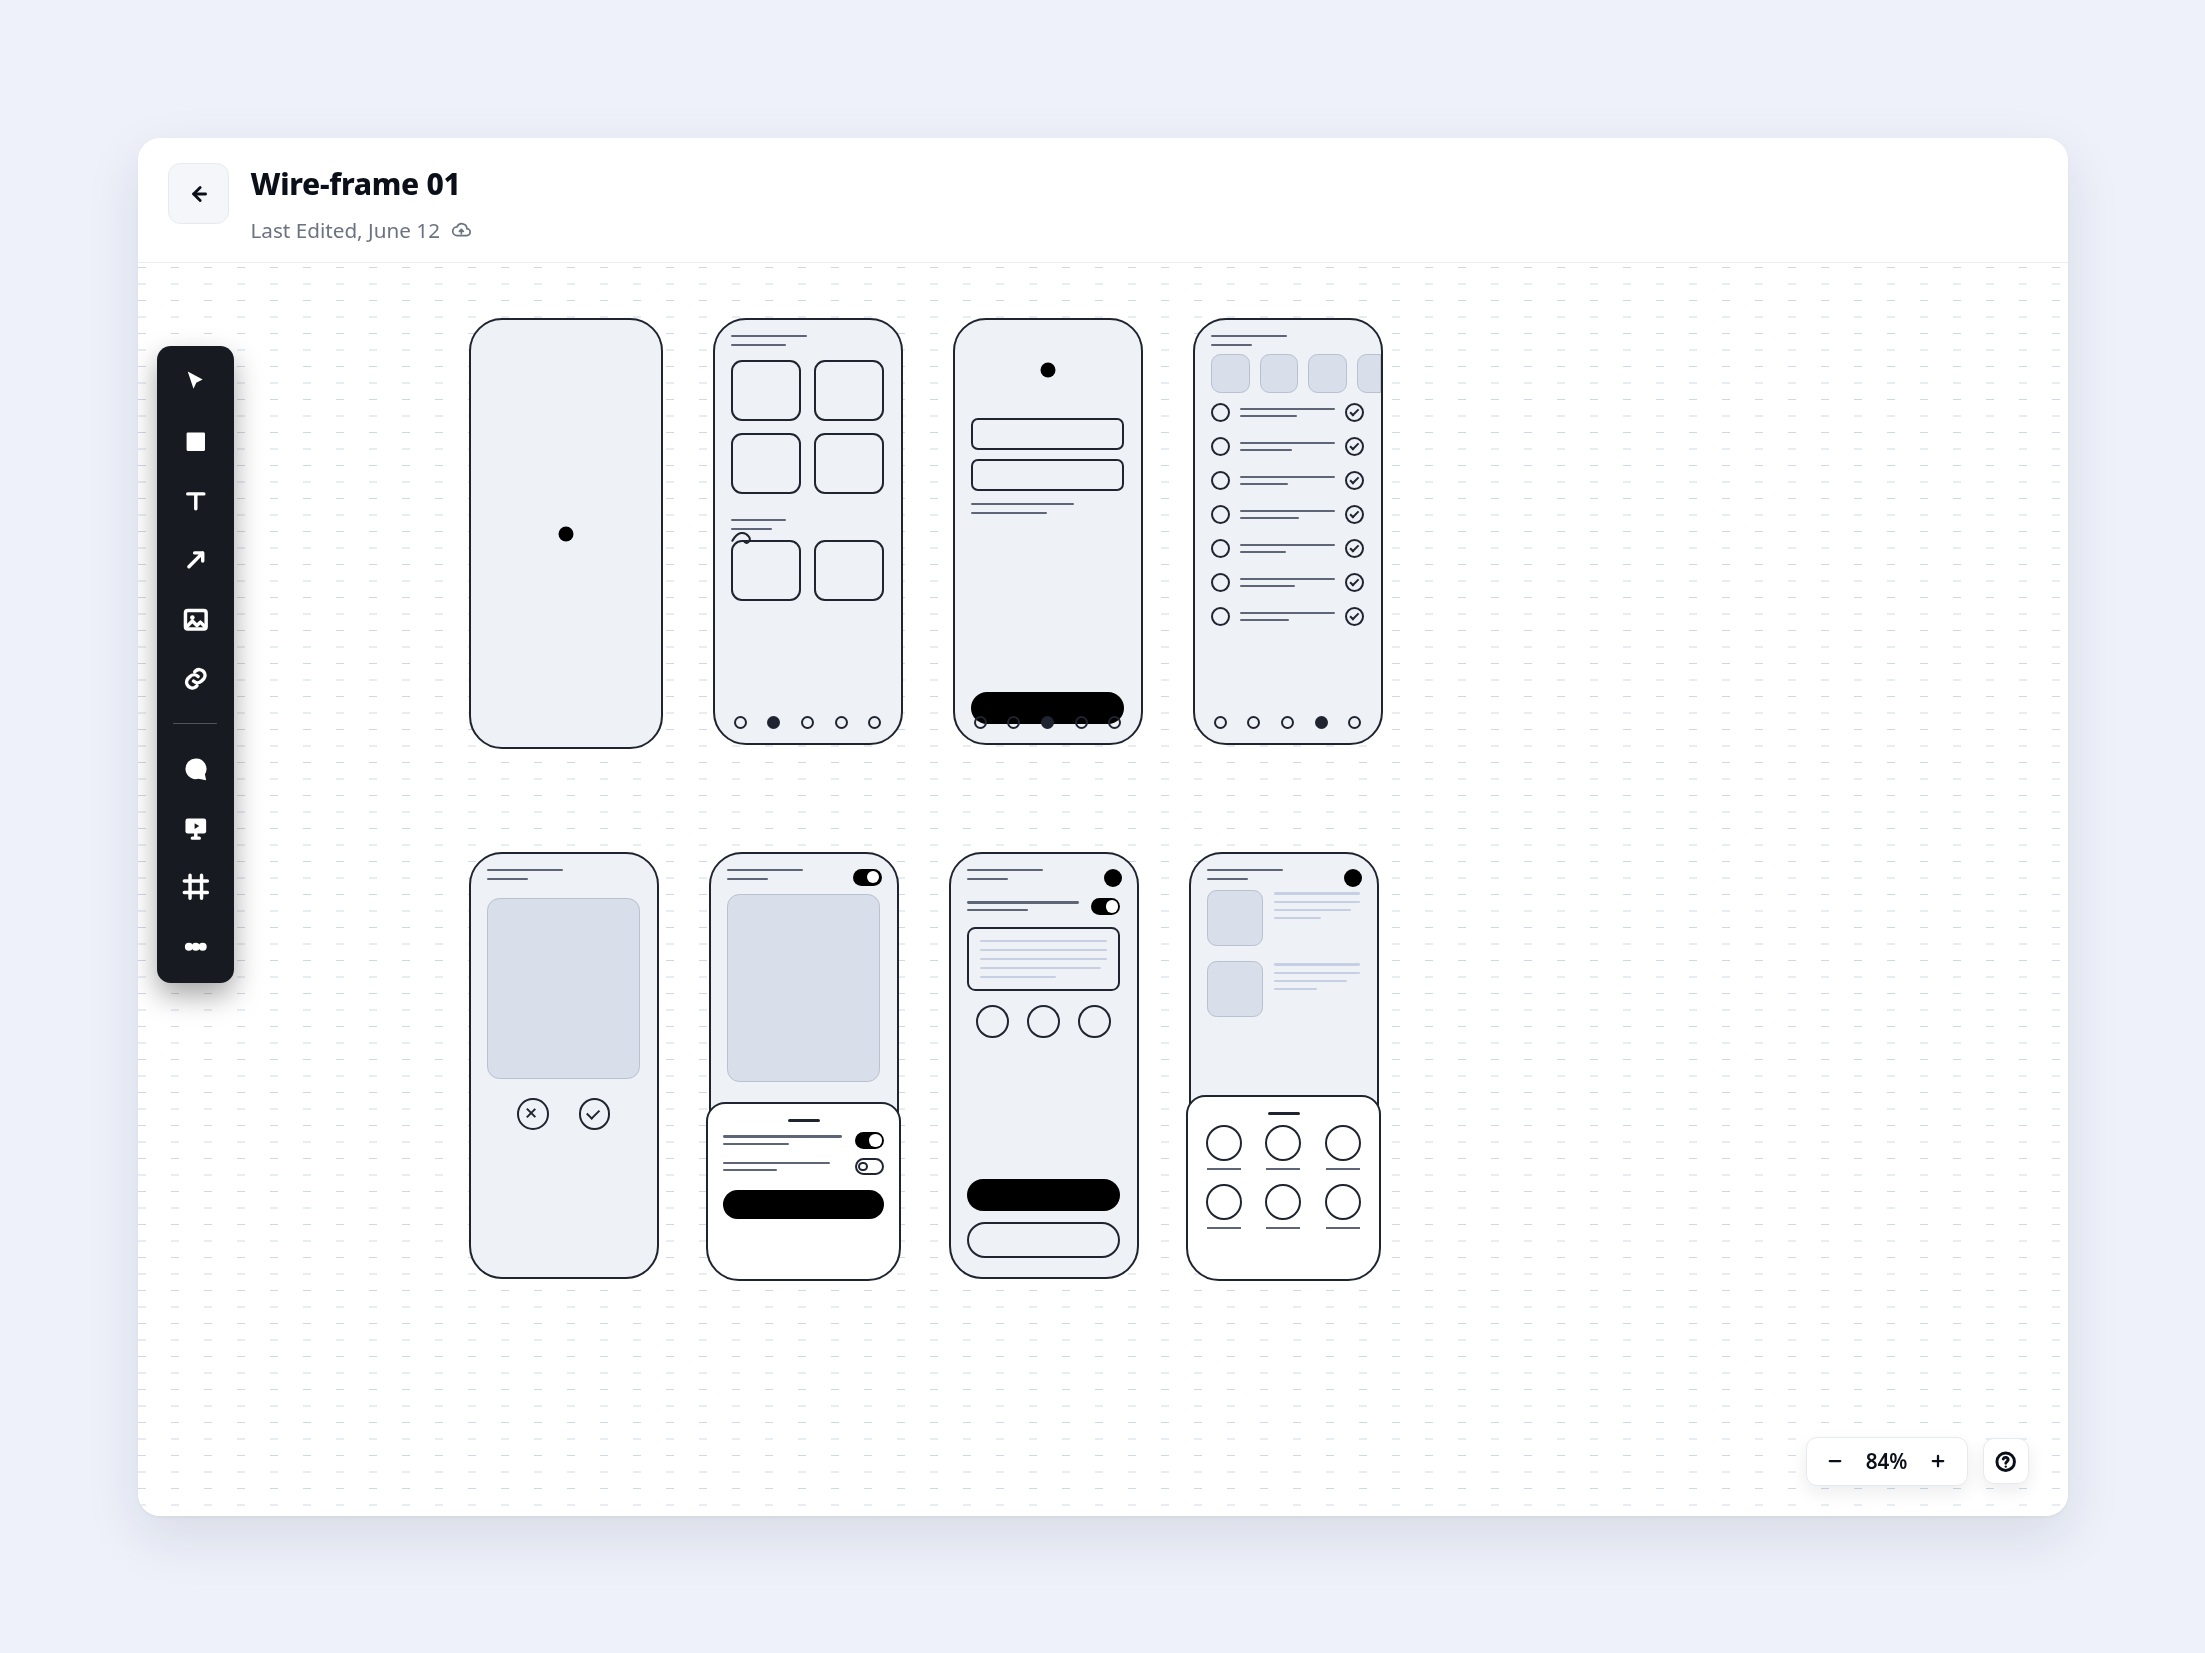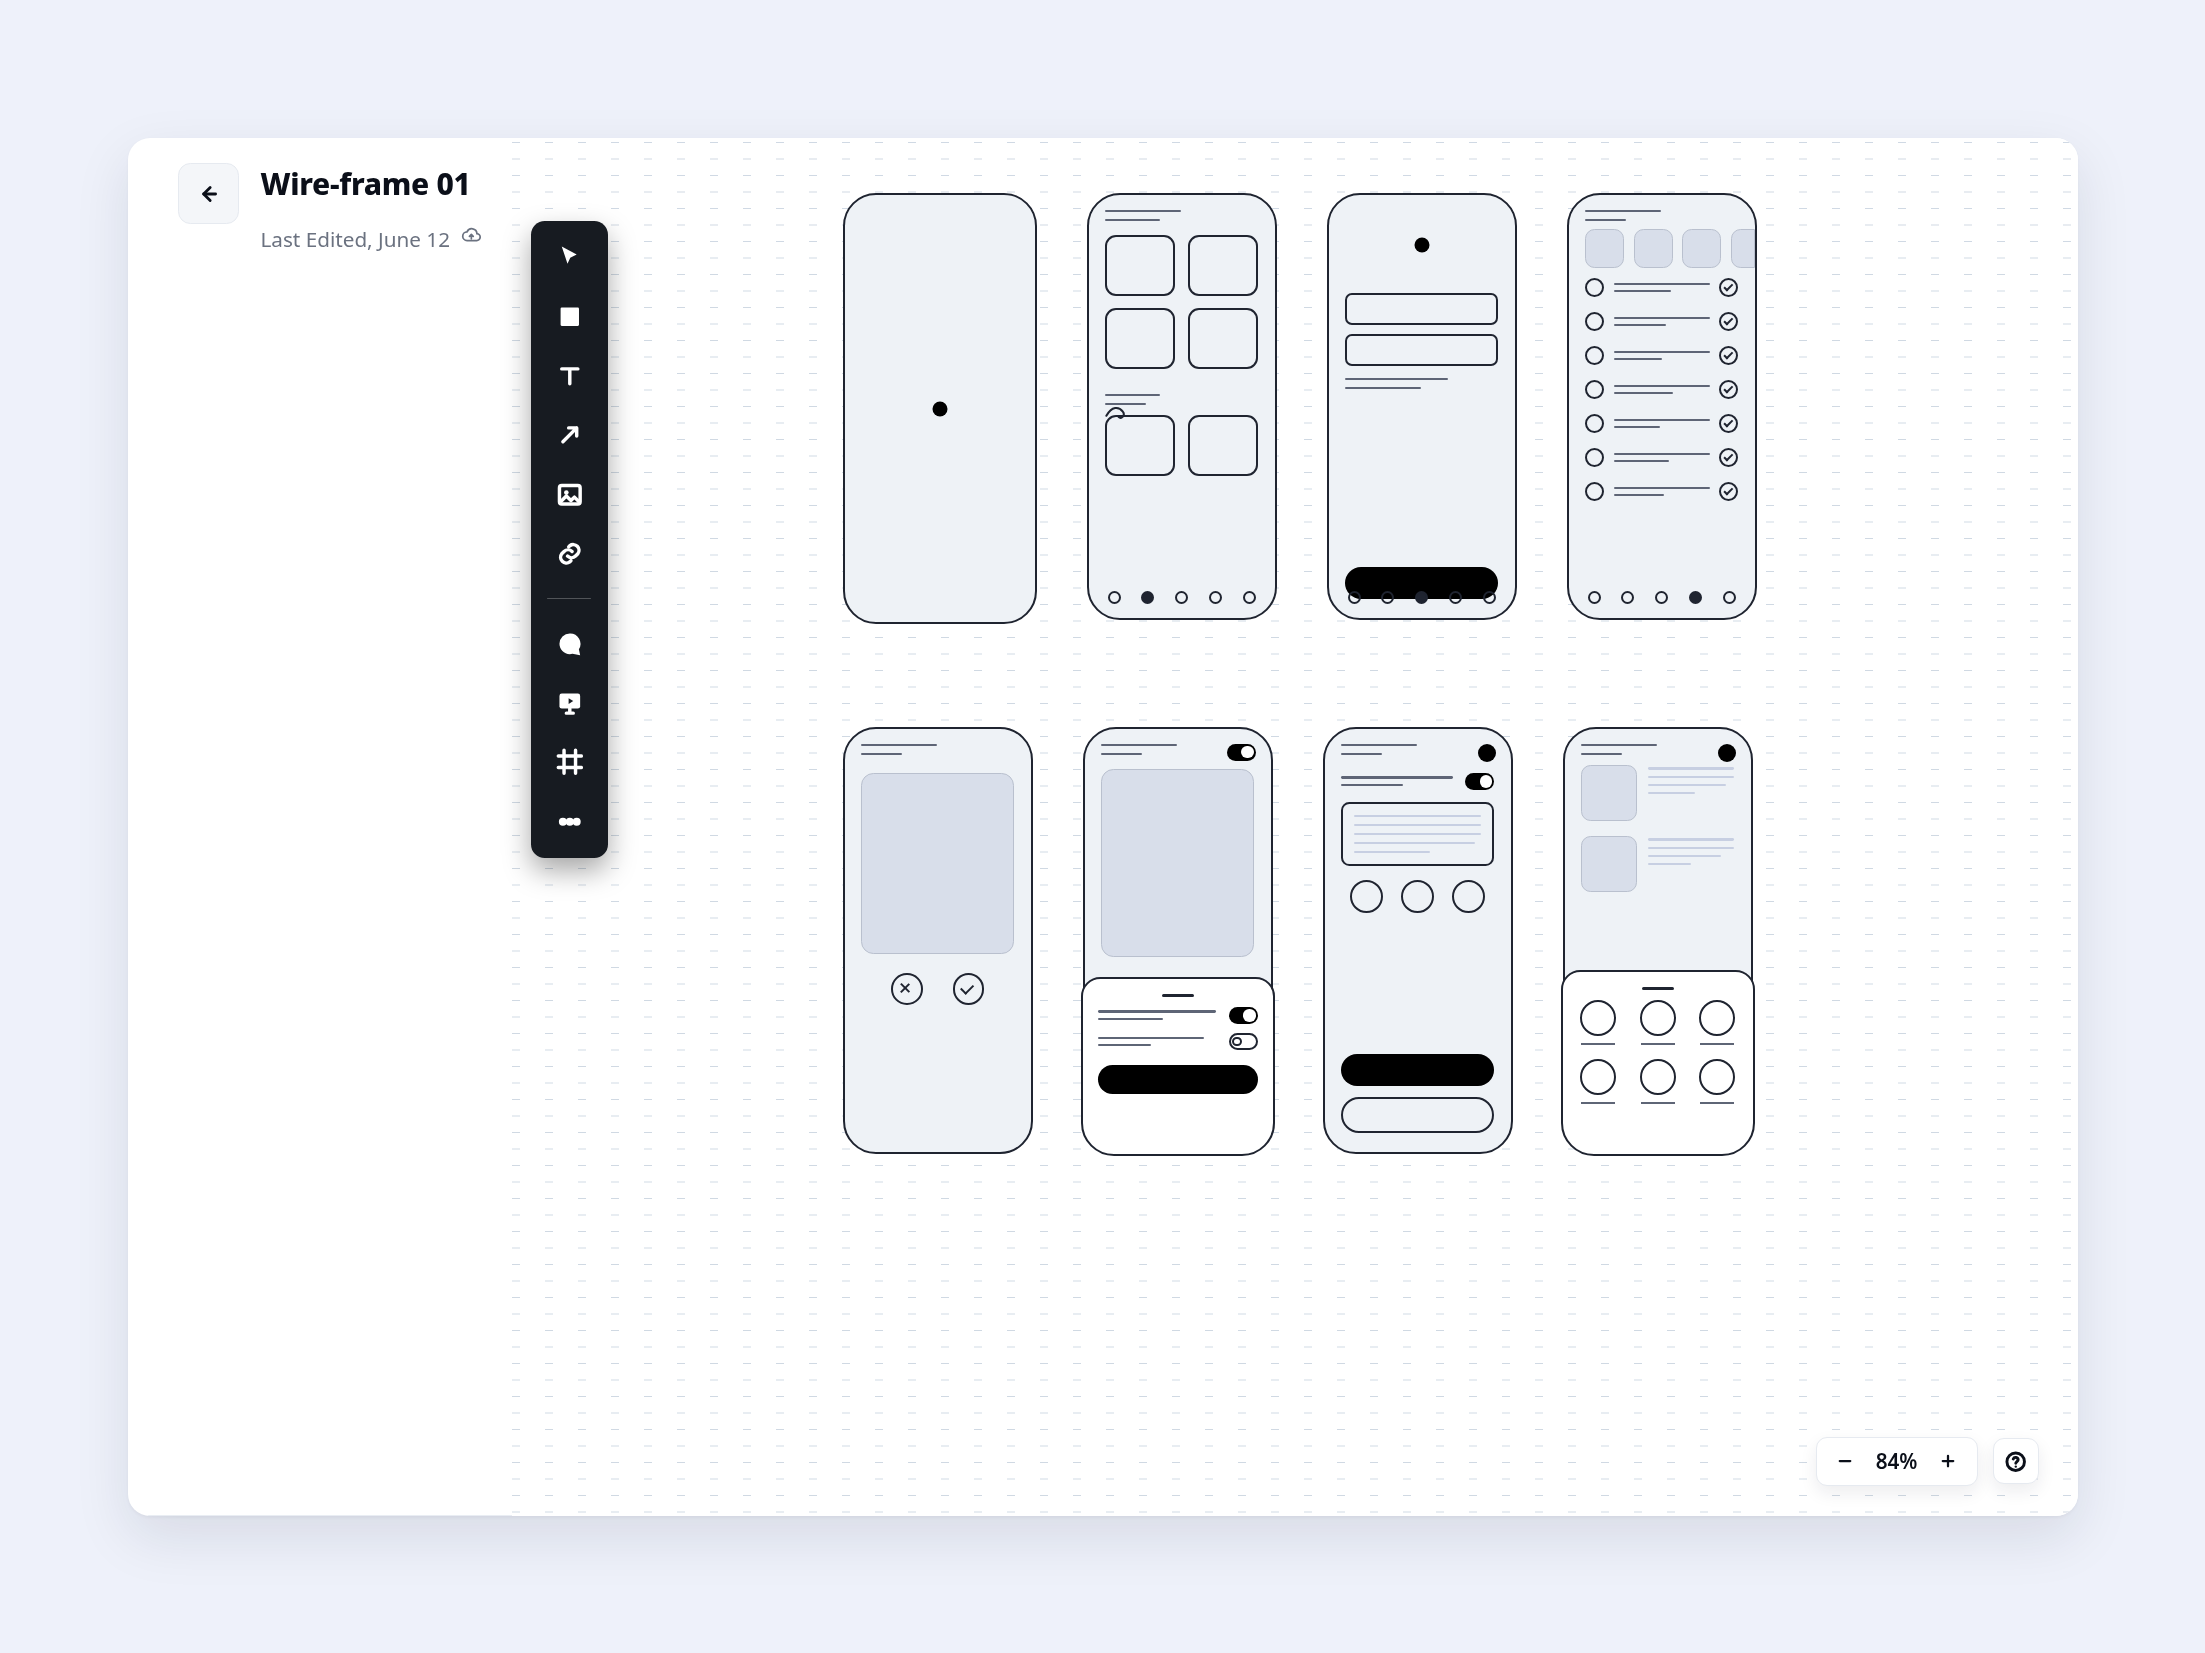--- a/index.html
+++ b/index.html
@@ -36,35 +36,35 @@
 }
 
 .window{
   width:1930px;
   height:1378px;
   background: var(--panel-bg);
   border-radius:22px;
   box-shadow: 0 20.7px 55px rgba(20,28,48,0.10), 0 1.4px 2.8px rgba(20,28,48,0.04);
   overflow:hidden;
   position:relative;
-  display:flex;padding-left:20px;
+  display:flex;flex-direction:column;
 }
 
 .header{
   padding:25px 30px 18px 30px;
   display:flex;align-items:flex-start;gap:22px;
   border-bottom:1.4px solid #E9EDF3;
 }
 .back-btn{
   width:59px;height:59px;border-radius:12.4px;background:#F4F6F9;border:1.4px solid #E6EAF0;
   display:flex;align-items:center;justify-content:center;cursor:pointer;
 }
 .back-btn svg{width:26px;height:26px;}
 .title-block h1{margin:0;font-size:30px;font-weight:800;letter-spacing:-0.3px;}
-.title-sub{margin-top:21px;display:flex;gap:11px;color:var(--muted);font-size:20.7px;}
+.title-sub{margin-top:12px;display:flex;align-items:center;gap:11px;color:var(--muted);font-size:20.7px;}
 .title-sub svg{width:20.7px;height:20.7px;}
 
 .canvas{
   position:relative;
   flex:1 1 auto;
   background-color: var(--canvas-bg);
   background-image:
     radial-gradient(circle at 0 50%, var(--grid-mark) 0, var(--grid-mark) 1.4px, transparent 2.1px),
     linear-gradient(90deg, var(--grid-mark) 0 6.9px, transparent 6.9px);
   background-size: 33px 33px, 33px 33px;

